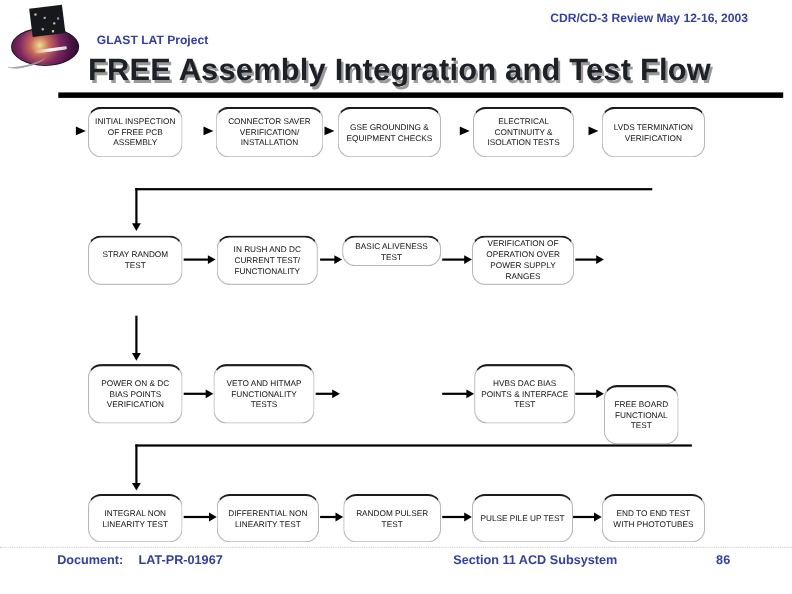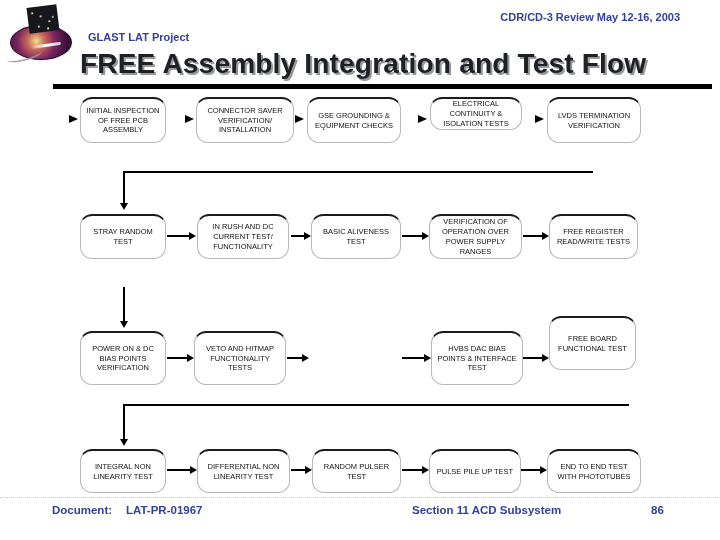--- a/index.html
+++ b/index.html
@@ -31,32 +31,32 @@
   
   .fbox{
     position:absolute;box-sizing:border-box;background:#ffffff;
     border:1px solid #b8b8b8;border-top:2px solid #1c1c1c;border-radius:12px;
     display:flex;align-items:center;justify-content:center;text-align:center;
     font-size:7.5px;color:#111111;line-height:1.32;padding:1px 3px;
   }
   .r1c1{left:80px;top:97px;width:86px;height:46px}
   .r1c2{left:196px;top:97px;width:98px;height:46px}
   .r1c3{left:307px;top:97px;width:94px;height:46px}
-  .r1c4{left:430px;top:97px;width:92px;height:33px}
+  .r1c4{left:430px;top:97px;width:92px;height:46px}
   .r1c5{left:547px;top:97px;width:94px;height:46px}
   .r2c1{left:80px;top:214px;width:86px;height:45px}
   .r2c2{left:197px;top:214px;width:92px;height:45px}
-  .r2c3{left:311px;top:214px;width:90px;height:45px}
+  .r2c3{left:311px;top:214px;width:90px;height:28px}
   .r2c4{left:429px;top:214px;width:93px;height:45px}
   .r2c5{left:549px;top:214px;width:89px;height:45px}
   .r3c1{left:80px;top:331px;width:86px;height:54px}
   .r3c2{left:194px;top:331px;width:92px;height:54px}
   .r3c3{left:309px;top:331px;width:92px;height:54px}
   .r3c4{left:431px;top:331px;width:92px;height:54px}
-  .r3c5{left:549px;top:316px;width:87px;height:54px}
+  .r3c5{left:549px;top:350px;width:68px;height:54px}
   .r4c1{left:80px;top:449px;width:86px;height:44px}
   .r4c2{left:197px;top:449px;width:93px;height:44px}
   .r4c3{left:312px;top:449px;width:89px;height:44px}
   .r4c4{left:429px;top:449px;width:92px;height:44px}
   .r4c5{left:547px;top:449px;width:94px;height:44px}
   
   .head{position:absolute;width:0;height:0;border-left:9px solid #000;border-top:4.5px solid transparent;border-bottom:4.5px solid transparent;}
   .h1{left:69px;top:115px}.h2{left:185px;top:115px}.h3{left:295px;top:115px}.h4{left:418px;top:115px}.h5{left:535px;top:115px}
   .ha{position:absolute;height:1.5px;background:#000;}
   .ha::after{content:"";position:absolute;right:-6px;top:-3.5px;width:0;height:0;
@@ -97,21 +97,20 @@
   <div class="fbox r1c1">INITIAL INSPECTION OF FREE PCB ASSEMBLY</div>
   <div class="fbox r1c2">CONNECTOR SAVER VERIFICATION/ INSTALLATION</div>
   <div class="fbox r1c3">GSE GROUNDING &amp; EQUIPMENT CHECKS</div>
   <div class="fbox r1c4">ELECTRICAL CONTINUITY &amp; ISOLATION TESTS</div>
   <div class="fbox r1c5">LVDS TERMINATION VERIFICATION</div>
 
   <div class="fbox r2c1">STRAY RANDOM TEST</div>
   <div class="fbox r2c2">IN RUSH AND DC CURRENT TEST/ FUNCTIONALITY</div>
   <div class="fbox r2c3">BASIC ALIVENESS TEST</div>
   <div class="fbox r2c4">VERIFICATION OF OPERATION OVER POWER SUPPLY RANGES</div>
-  <div class="fbox r2c5">FREE REGISTER READ/WRITE TESTS</div>
 
   <div class="fbox r3c1">POWER ON &amp; DC BIAS POINTS VERIFICATION</div>
   <div class="fbox r3c2">VETO AND HITMAP FUNCTIONALITY TESTS</div>
   <div class="fbox r3c4">HVBS DAC BIAS POINTS &amp; INTERFACE TEST</div>
   <div class="fbox r3c5">FREE BOARD FUNCTIONAL TEST</div>
 
   <div class="fbox r4c2">DIFFERENTIAL NON LINEARITY TEST</div>
   <div class="fbox r4c1">INTEGRAL NON LINEARITY TEST</div>
   <div class="fbox r4c3">RANDOM PULSER TEST</div>
   <div class="fbox r4c5">END TO END TEST WITH PHOTOTUBES</div>

